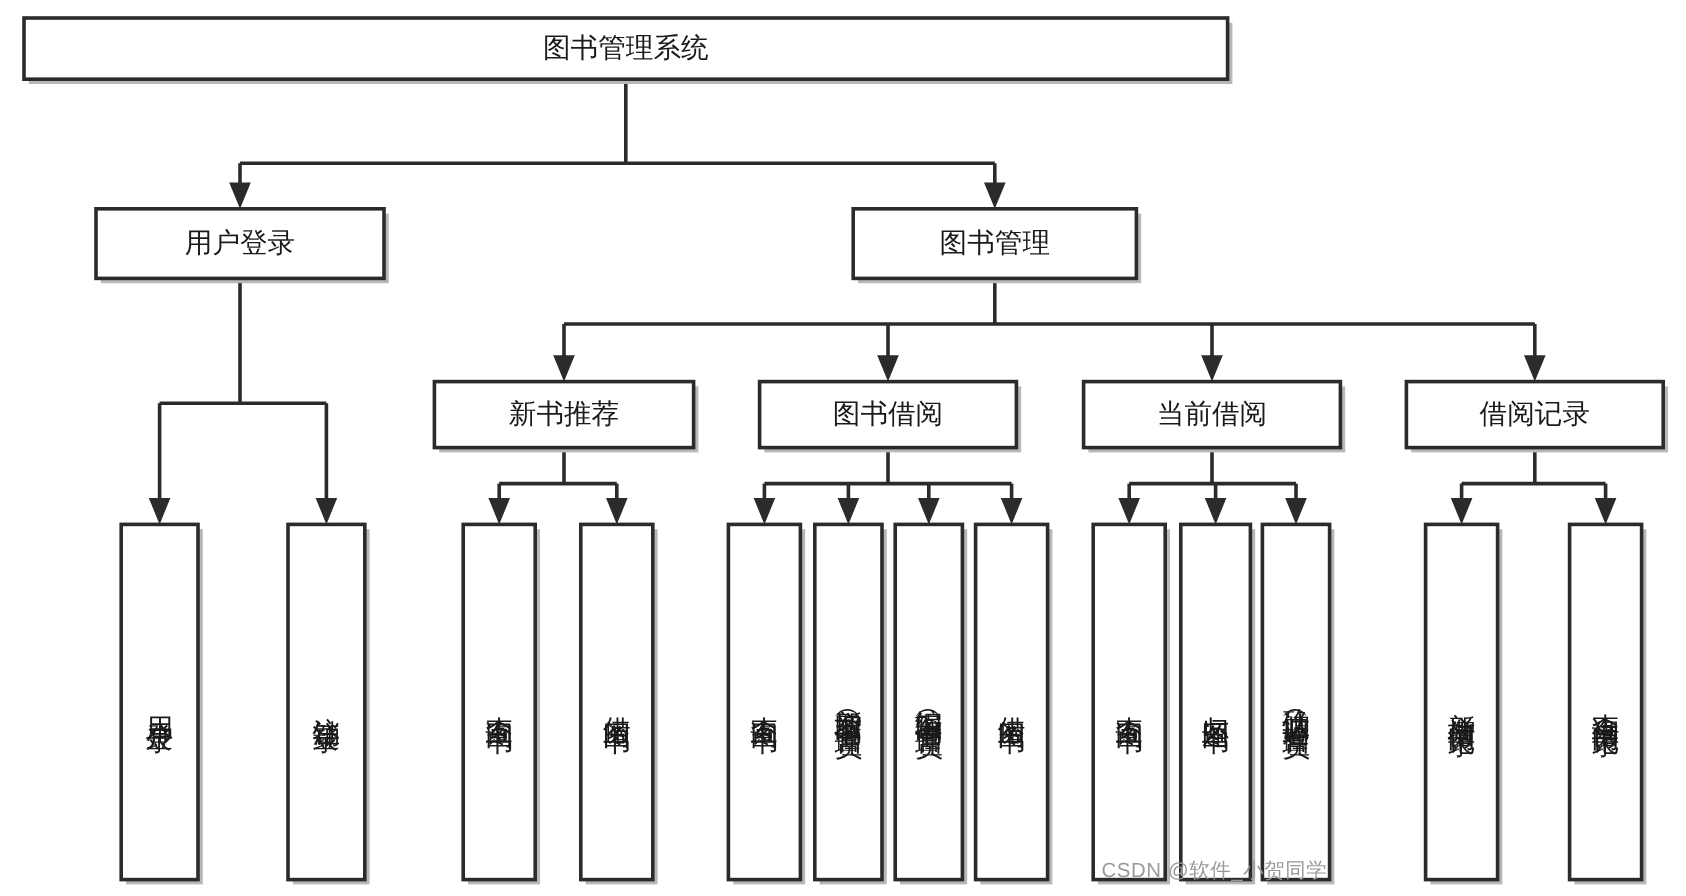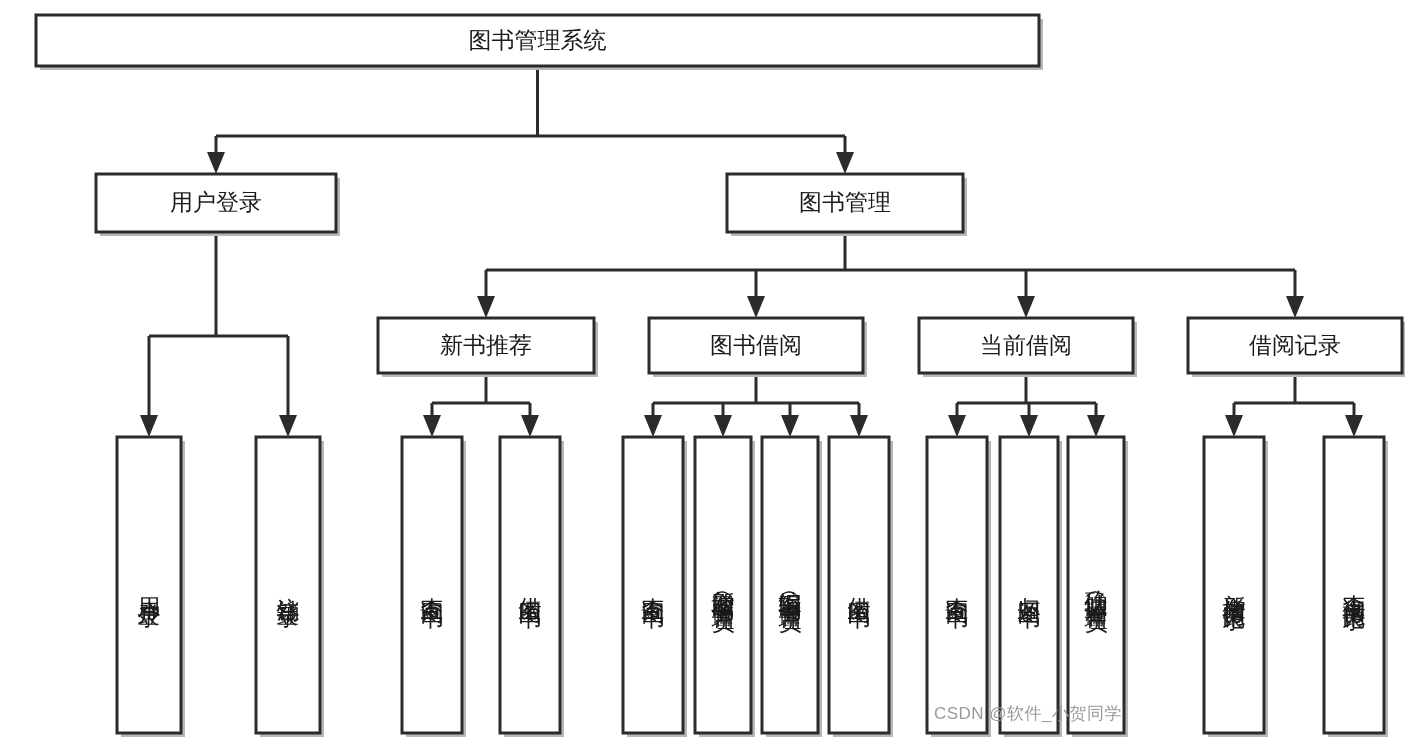--- a/index.html
+++ b/index.html
@@ -11,21 +11,20 @@
     width: 1405px;
     height: 747px;
     font-family: "Liberation Sans", "DejaVu Sans", sans-serif;
     overflow: hidden;
   }
   #diagram-root {
     position: relative;
     width: 1114px;
     height: 747px;
     background: #ffffff;
-    margin-left: 16px;
   }
   svg.canvas {
     position: absolute;
     top: 0;
     left: 0;
     width: 1405px;
     height: 747px;
     display: block;
   }
   .node-box {
@@ -66,21 +65,21 @@
     white-space: nowrap;
     display: flex;
     align-items: center;
     justify-content: center;
     pointer-events: none;
     user-select: none;
   }
   .watermark {
     position: absolute;
     right: 8px;
-    bottom: 22px;
+    bottom: 10px;
     font-family: "Liberation Sans", "DejaVu Sans", sans-serif;
     font-size: 17px;
     color: #9a9a9a;
     white-space: nowrap;
     letter-spacing: 0.5px;
   }
 </style>
 </head>
 <body>
 

